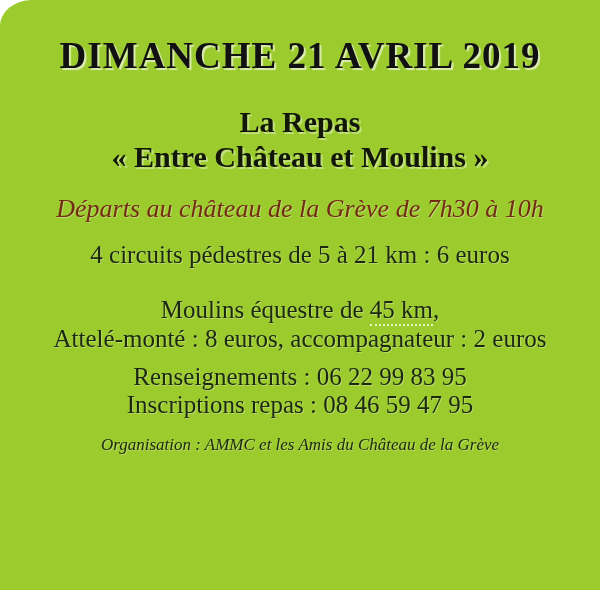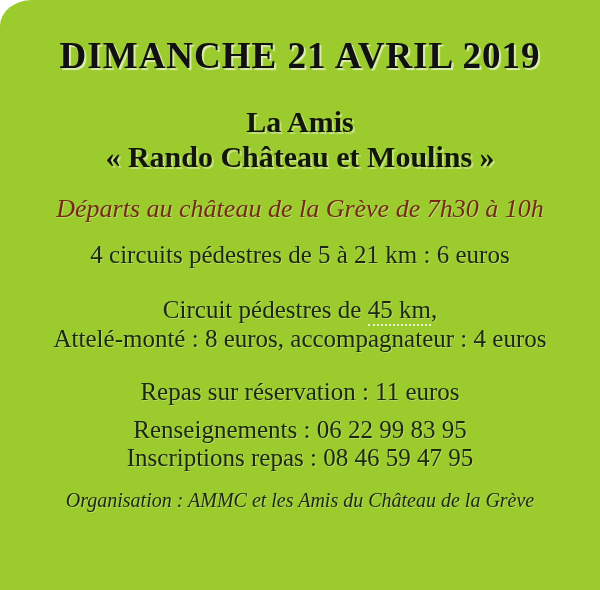--- a/index.html
+++ b/index.html
@@ -65,50 +65,49 @@
   .circuits { margin-top: 16px; }
   .equestre-block { margin-top: 26px; }
   .repas { margin-top: 24px; }
   .contacts { margin-top: 10px; line-height: 1.12; }
   .dotted-underline {
     border-bottom: 2px dotted rgba(238,246,205,0.95);
     padding-bottom: 1px;
   }
   .organisation {
     margin-top: 16px;
-    font-size: 20px;
+    font-size: 17px;
     font-style: italic;
     color: #1c2810;
     line-height: 1.2;
     text-shadow: 1px 1px 0 rgba(255,255,255,0.28);
   }
 </style>
 </head>
 <body>
 
 <div class="stage">
   <div class="poster">
 
     <h1 class="title">DIMANCHE 21 AVRIL 2019</h1>
 
     <div class="event-heading">
-      <div>La Amis</div>
-      <div>« Rando Château et Moulins »</div>
+      <div>La Repas</div>
+      <div>« Entre Château et Moulins »</div>
     </div>
 
     <p class="departs">Départs au château de la Grève de 7h30 à 10h</p>
 
     <p class="body-line circuits">4 circuits pédestres de 5 à 21 km : 6 euros</p>
 
     <div class="body-line equestre-block">
-      <div><span>Circuit pédestres de </span><span class="dotted-underline">45 km</span><span>,</span></div>
-      <div>Attelé-monté : 8 euros, accompagnateur : 4 euros</div>
+      <div><span>Moulins équestre de </span><span class="dotted-underline">45 km</span><span>,</span></div>
+      <div>Attelé-monté : 8 euros, accompagnateur : 2 euros</div>
     </div>
 
-    <p class="body-line repas">Repas sur réservation : 11 euros</p>
 
     <div class="body-line contacts">
       <div>Renseignements : 06 22 99 83 95</div>
       <div>Inscriptions repas : 08 46 59 47 95</div>
     </div>
 
     <p class="organisation">Organisation : AMMC et les Amis du Château de la Grève</p>
 
   </div>
 </div>

